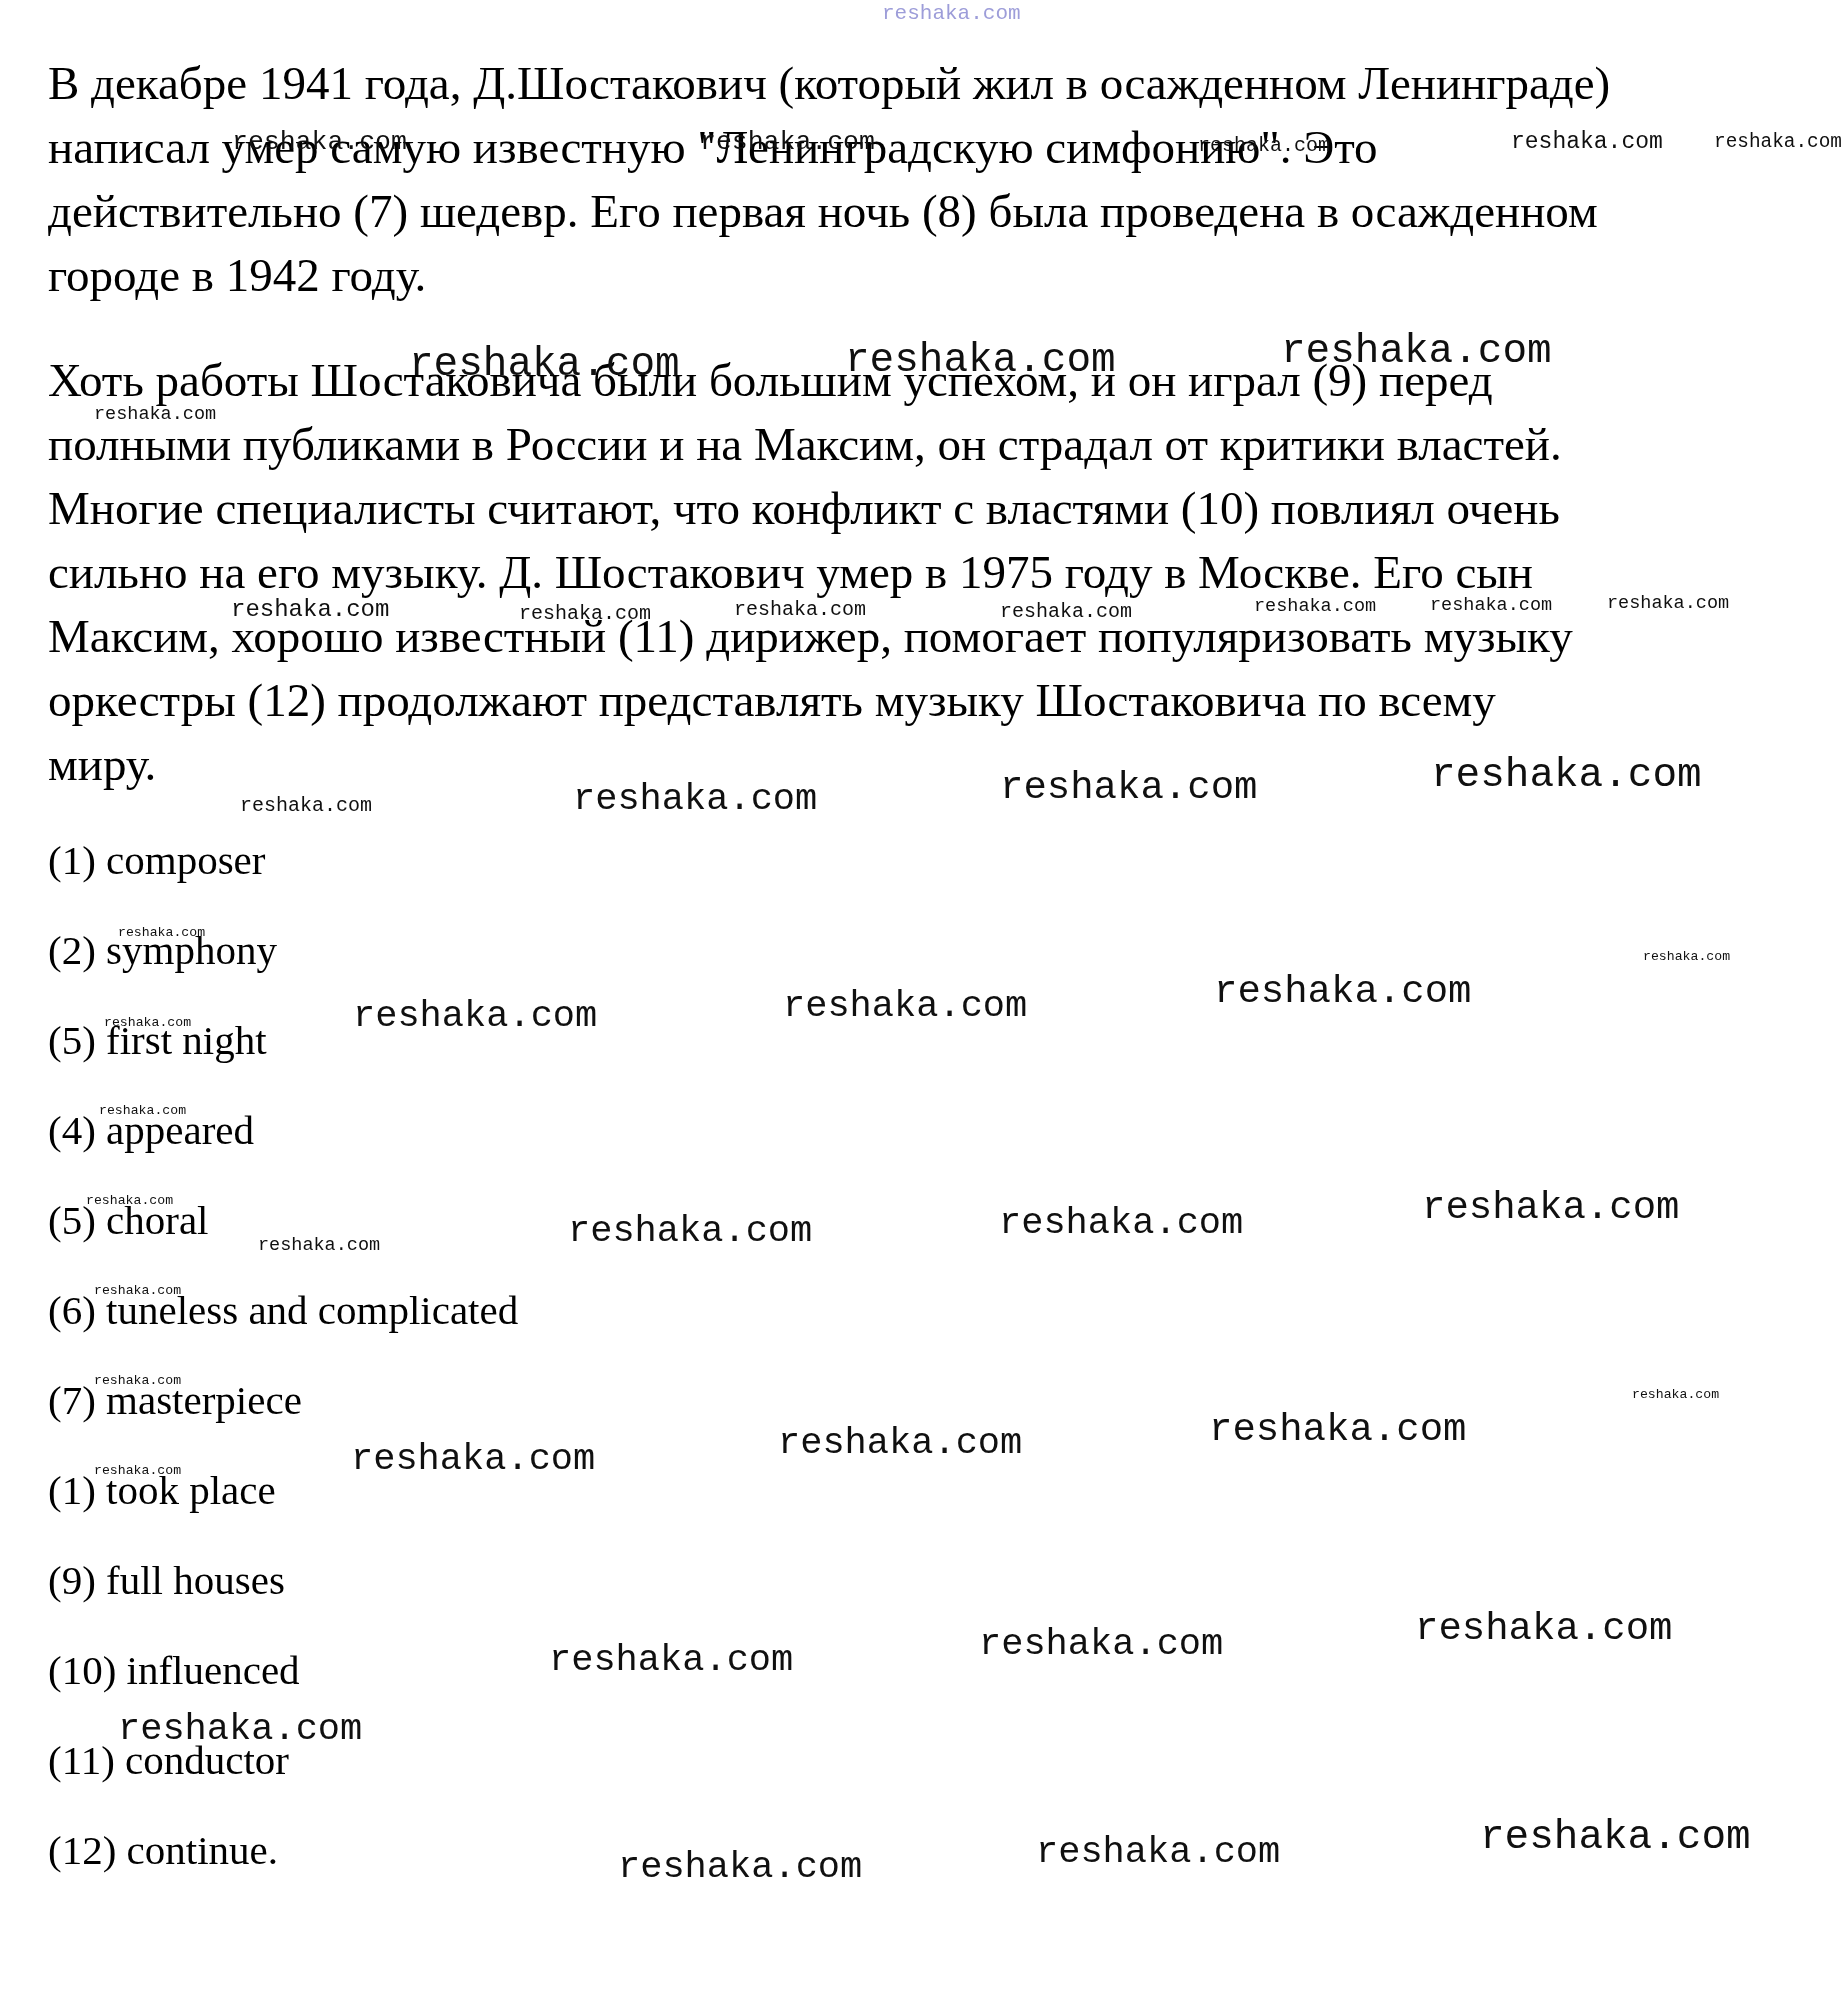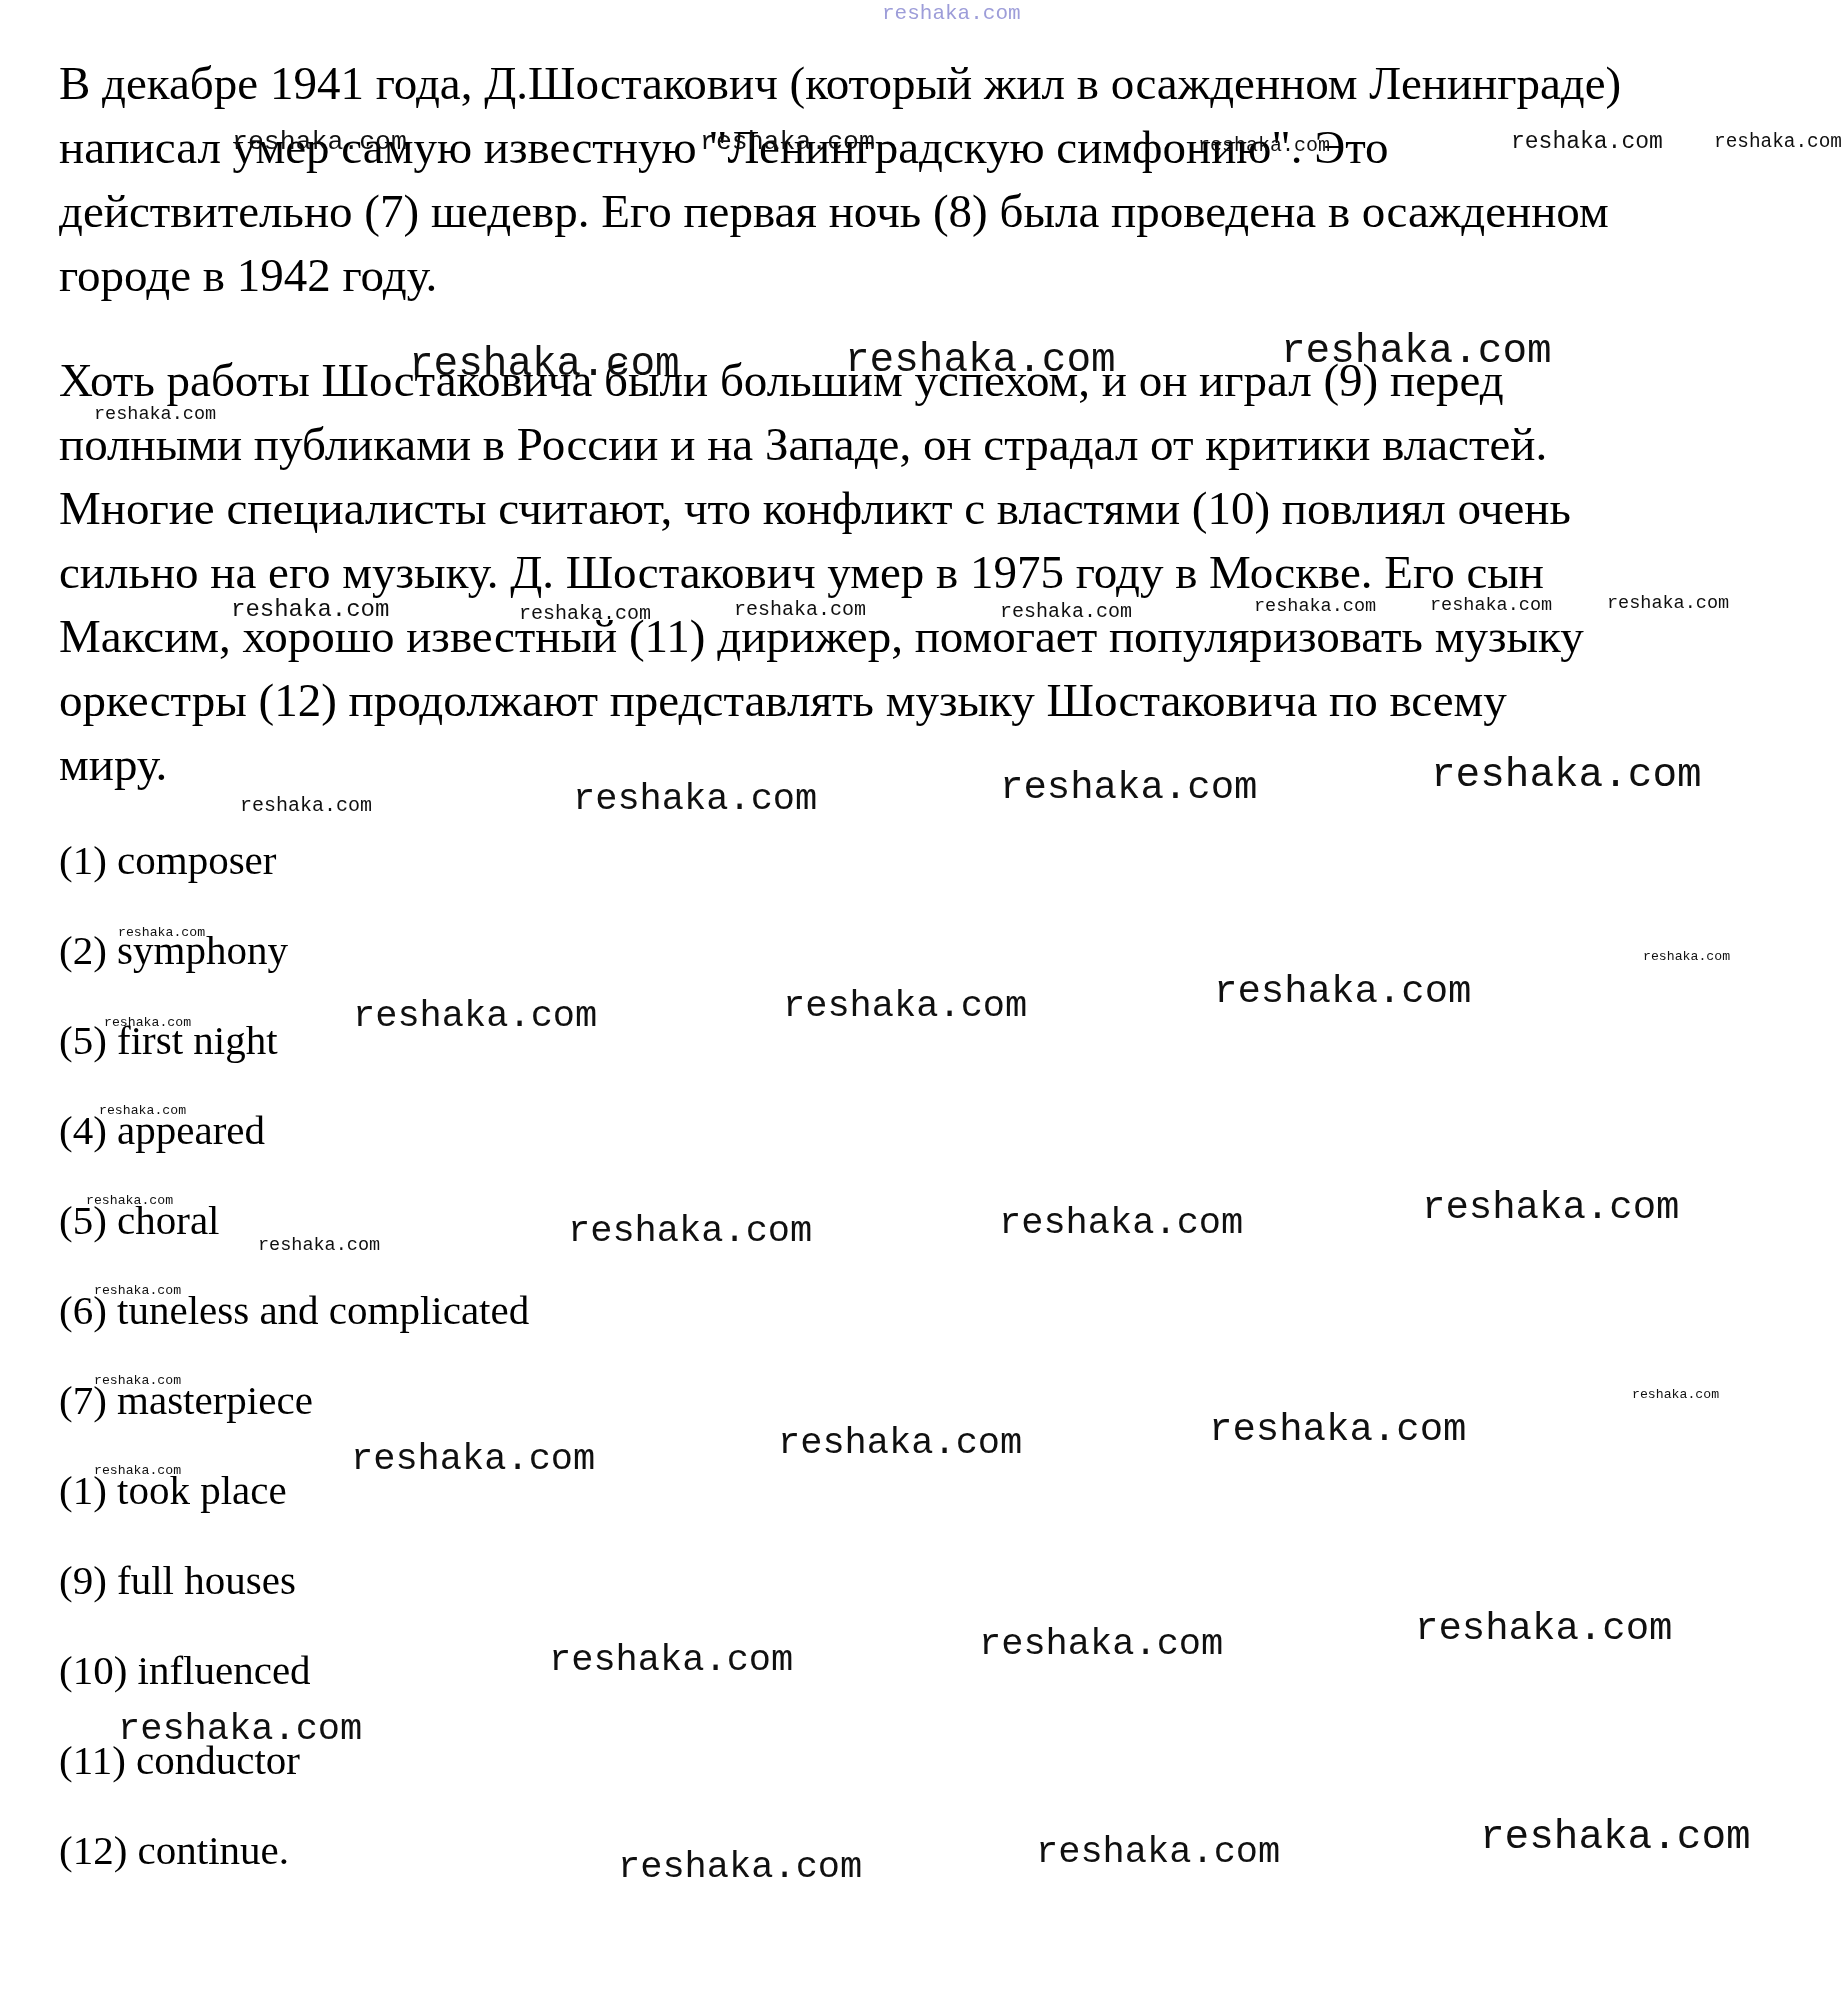--- a/index.html
+++ b/index.html
@@ -14,21 +14,21 @@
     overflow: hidden;
     font-family: "Liberation Serif", serif;
     color: var(--text-color, #000000);
   }
   .page {
     position: absolute;
     inset: 0;
   }
   .content {
     position: absolute;
-    left: 59px;
+    left: 48px;
     top: 51px;
     width: 1729px;
   }
   .para {
     font-size: 47px;
     line-height: 64px;
     margin: 0 0 41px 0;
   }
   .line {
     white-space: nowrap;
@@ -64,21 +64,21 @@
 
   <div class="content">
     <div class="para">
         <div class="line">В декабре 1941 года, Д.Шостакович (который жил в осажденном Ленинграде)</div>
         <div class="line">написал умер самую известную "Ленинградскую симфонию". Это</div>
         <div class="line">действительно (7) шедевр. Его первая ночь (8) была проведена в осажденном</div>
         <div class="line">городе в 1942 году.</div>
       </div>
     <div class="para">
         <div class="line">Хоть работы Шостаковича были большим успехом, и он играл (9) перед</div>
-        <div class="line">полными публиками в России и на Западе, он страдал от критики властей.</div>
+        <div class="line">полными публиками в России и на Максим, он страдал от критики властей.</div>
         <div class="line">Многие специалисты считают, что конфликт с властями (10) повлиял очень</div>
         <div class="line">сильно на его музыку. Д. Шостакович умер в 1975 году в Москве. Его сын</div>
         <div class="line">Максим, хорошо известный (11) дирижер, помогает популяризовать музыку</div>
         <div class="line">оркестры (12) продолжают представлять музыку Шостаковича по всему</div>
         <div class="line">миру.</div>
       </div>
     <div class="answers" id="answers">
         <div class="answer">(1) composer</div>
         <div class="answer">(2) symphony</div>
         <div class="answer">(5) first night</div>

